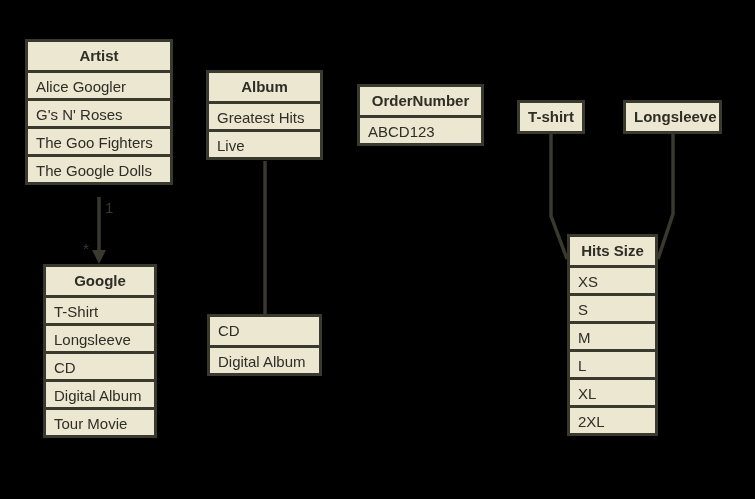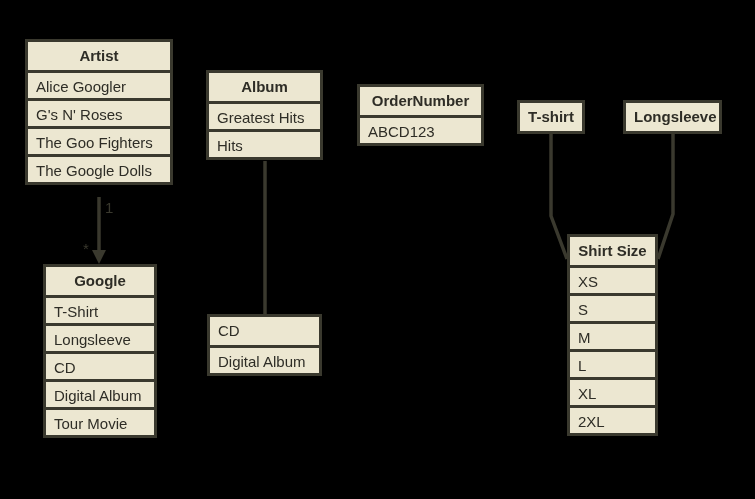--- a/index.html
+++ b/index.html
@@ -73,21 +73,21 @@
     <div class="cell">T-Shirt</div>
     <div class="cell">Longsleeve</div>
     <div class="cell">CD</div>
     <div class="cell">Digital Album</div>
     <div class="cell">Tour Movie</div>
   </div>
 
   <div class="entity" style="left:206px;top:59px;width:117px">
     <div class="cell header">Album</div>
     <div class="cell">Greatest Hits</div>
-    <div class="cell">Hits</div>
+    <div class="cell">Live</div>
   </div>
 
   <div class="entity" style="left:207px;top:303px;width:115px">
     <div class="cell">CD</div>
     <div class="cell">Digital Album</div>
   </div>
 
   <div class="entity" style="left:357px;top:73px;width:127px">
     <div class="cell header">OrderNumber</div>
     <div class="cell">ABCD123</div>
@@ -95,21 +95,21 @@
 
   <div class="entity" style="left:517px;top:89px;width:68px">
     <div class="cell header">T-shirt</div>
   </div>
 
   <div class="entity" style="left:623px;top:89px;width:99px">
     <div class="cell header">Longsleeve</div>
   </div>
 
   <div class="entity" style="left:567px;top:223px;width:91px">
-    <div class="cell header">Shirt Size</div>
+    <div class="cell header">Hits Size</div>
     <div class="cell">XS</div>
     <div class="cell">S</div>
     <div class="cell">M</div>
     <div class="cell">L</div>
     <div class="cell">XL</div>
     <div class="cell">2XL</div>
   </div>
 
 </div>
 

